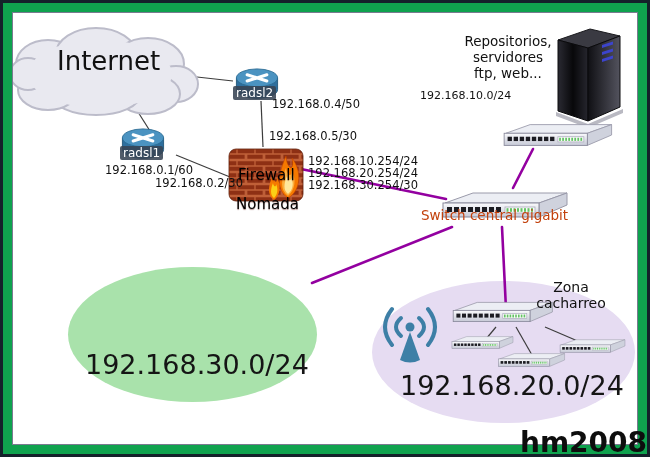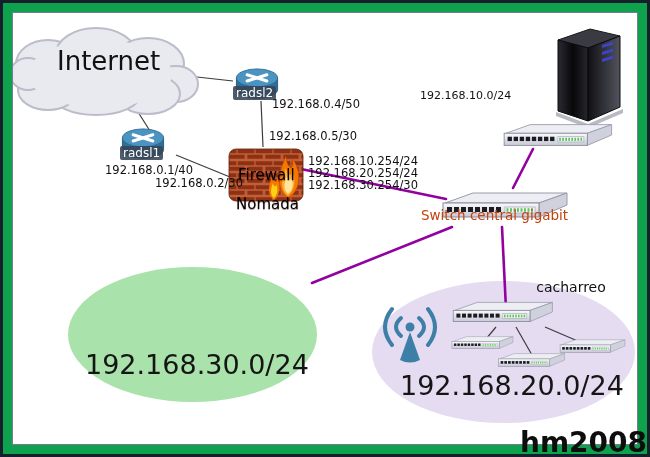--- a/index.html
+++ b/index.html
@@ -164,48 +164,54 @@
       <use href="#ciscorouter"></use>
     </svg>
   <div class="abs devlabel" style="left:233px;top:86px">radsl2</div>
   <div class="abs iplabel" style="left:272px;top:98px">192.168.0.4/50</div>
   <div class="abs iplabel" style="left:269px;top:130px">192.168.0.5/30</div>
 
   <svg class="abs device" style="left:120px;top:128px" width="46" height="34" viewBox="0 0 50 38">
       <use href="#ciscorouter"></use>
     </svg>
   <div class="abs devlabel" style="left:120px;top:146px">radsl1</div>
-  <div class="abs iplabel" style="left:105px;top:164px">192.168.0.1/40</div>
+  <div class="abs iplabel" style="left:105px;top:164px">192.168.0.1/60</div>
   <div class="abs iplabel" style="left:155px;top:177px">192.168.0.2/30</div>
 
   <svg class="abs device" style="left:228px;top:148px" width="76" height="54" viewBox="0 0 76 54">
       <use href="#firewallbricks"></use>
     </svg>
   <div class="abs fwtext" style="left:238px;top:167px">Firewall</div>
   <div class="abs fwtext" style="left:236px;top:196px">Nomada</div>
   <div class="abs iplabel" style="left:308px;top:155px">192.168.10.254/24</div>
   <div class="abs iplabel" style="left:308px;top:167px">192.168.20.254/24</div>
   <div class="abs iplabel" style="left:308px;top:179px">192.168.30.254/30</div>
 
+  <div class="abs caption" style="left:443px;top:33px;width:130px">
+    <div>Repositorios,</div>
+    <div>servidores</div>
+    <div>ftp, web...</div>
+  </div>
   <div class="abs" style="left:420px;top:89px;width:130px;font-size:11px;z-index:4">192.168.10.0/24</div>
   <svg class="abs device" style="left:550px;top:24px" width="76" height="104" viewBox="0 0 76 104">
       <use href="#servertower"></use>
     </svg>
   <svg class="abs device" style="left:498px;top:122px" width="118" height="26" viewBox="0 0 130 30">
       <use href="#rackswitch"></use>
     </svg>
 
   <svg class="abs device" style="left:434px;top:190px" width="140" height="30" viewBox="0 0 130 30">
       <use href="#rackswitch"></use>
     </svg>
   <div class="abs switchlabel" style="left:421px;top:207px">Switch central gigabit</div>
 
   <div class="abs bigsubnet" style="left:85px;top:350px">192.168.30.0/24</div>
 
   <div class="abs caption" style="left:527px;top:279px;width:88px;font-size:14px;line-height:16px">
+    <div>Zona</div>
     <div>cacharreo</div>
   </div>
   <svg class="abs device" style="left:377px;top:302px;color:#3d7fa6" width="66" height="64" viewBox="0 0 66 64">
       <use href="#wifiantenna"></use>
     </svg>
   <svg class="abs device" style="left:450px;top:300px" width="104" height="24" viewBox="0 0 130 30">
       <use href="#rackswitch"></use>
     </svg>
   <svg class="abs device" style="left:450px;top:335px" width="64" height="15" viewBox="0 0 130 30">
       <use href="#rackswitch"></use>

